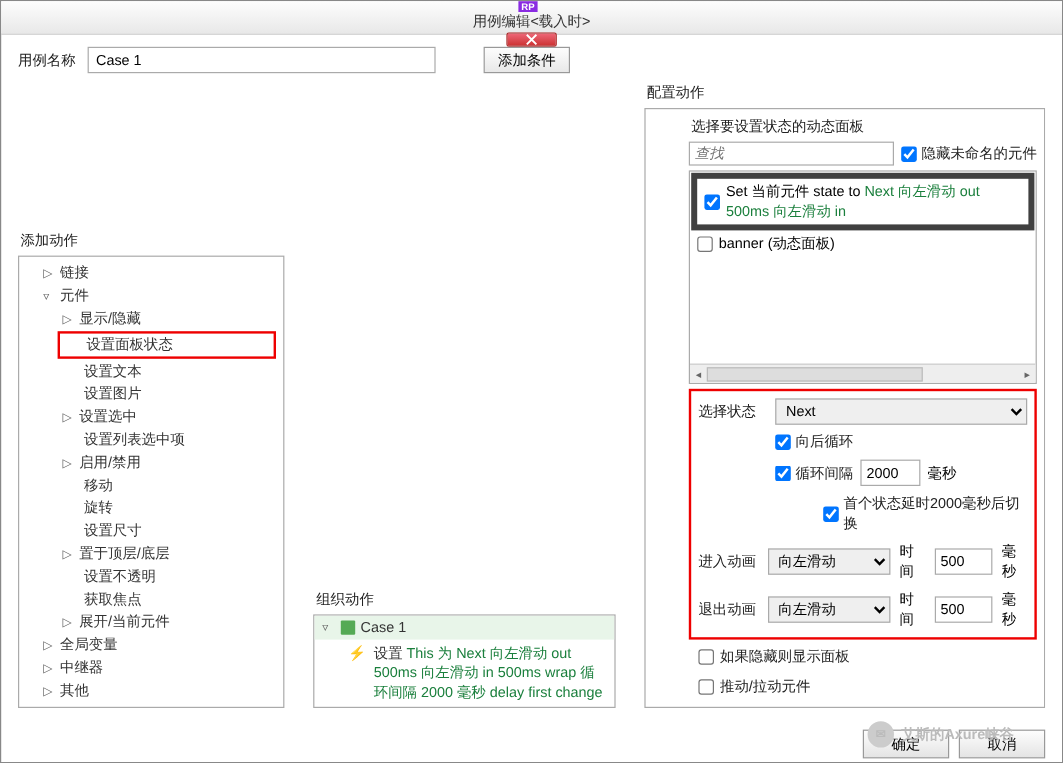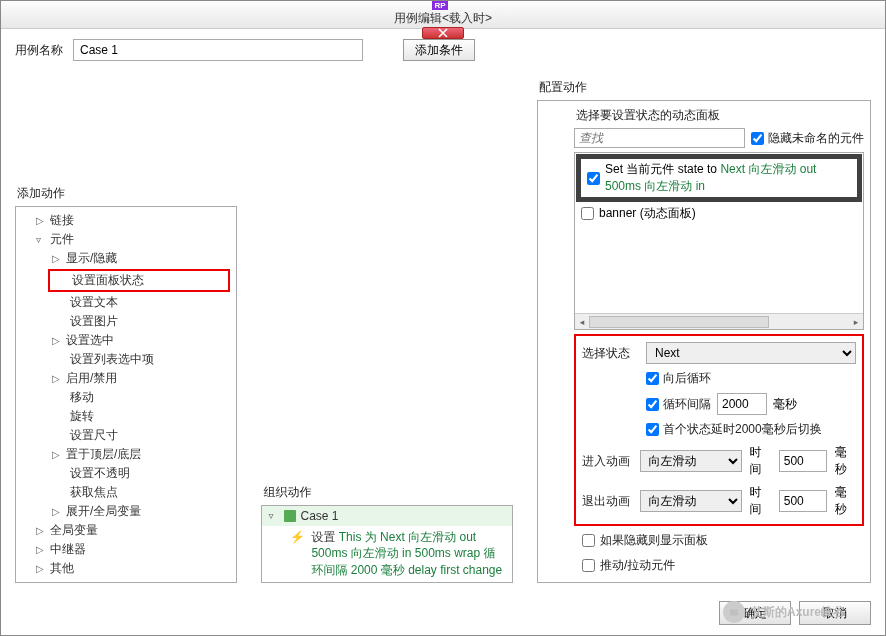--- a/index.html
+++ b/index.html
@@ -135,21 +135,21 @@
                 <span class="lbl">置于顶层/底层</span>
               </div>
             <div class="tree-item indent3">
                 <span class="lbl">设置不透明</span>
               </div>
             <div class="tree-item indent3">
                 <span class="lbl">获取焦点</span>
               </div>
             <div class="tree-item indent2">
                 <span class="arrow">▷</span>
-                <span class="lbl">展开/全局变量</span>
+                <span class="lbl">展开/当前元件</span>
               </div>
             <div class="tree-item indent1">
                 <span class="arrow">▷</span>
                 <span class="lbl">全局变量</span>
               </div>
             <div class="tree-item indent1">
                 <span class="arrow">▷</span>
                 <span class="lbl">中继器</span>
               </div>
             <div class="tree-item indent1">
@@ -220,21 +220,21 @@
                   <div class="sub">
                 <label class="chk">
                       <input type="checkbox" checked="" style="">
                       <span>循环间隔</span>
                     </label>
                 <input type="text" style="width: 50px;" value="2000">
                 <span>毫秒</span>
               </div>
                 </div>
               <div class="form-row">
-                  <div class="sub" style="margin-left:64px;">
+                  <div class="sub" style="margin-left:104px;">
                 <label class="chk">
                       <input type="checkbox" checked="" style="">
                       <span>首个状态延时2000毫秒后切换</span>
                     </label>
               </div>
                 </div>
               <div class="form-row anim-row">
                 <span class="lab">进入动画</span>
                 <select><option>向左滑动</option></select>
                 <span>时间</span>

